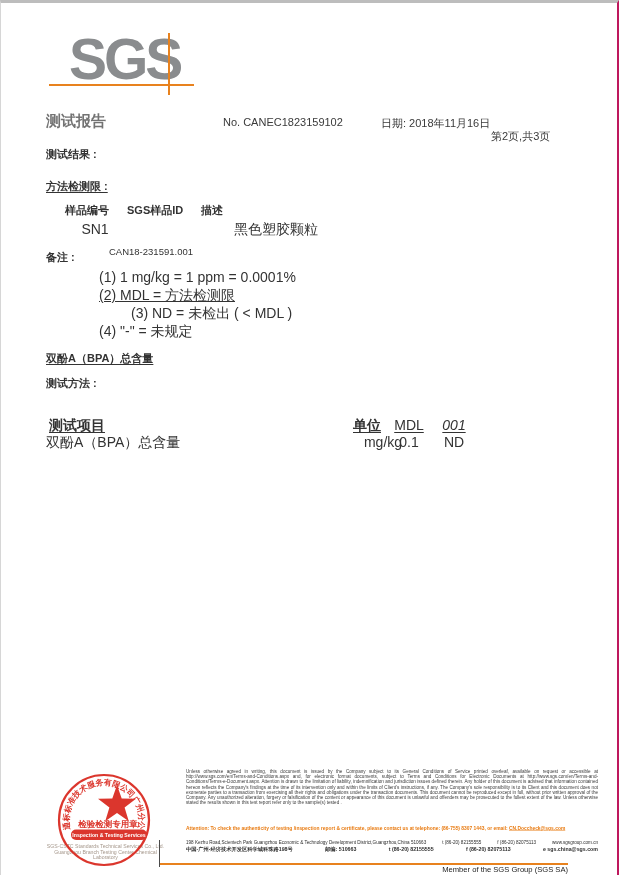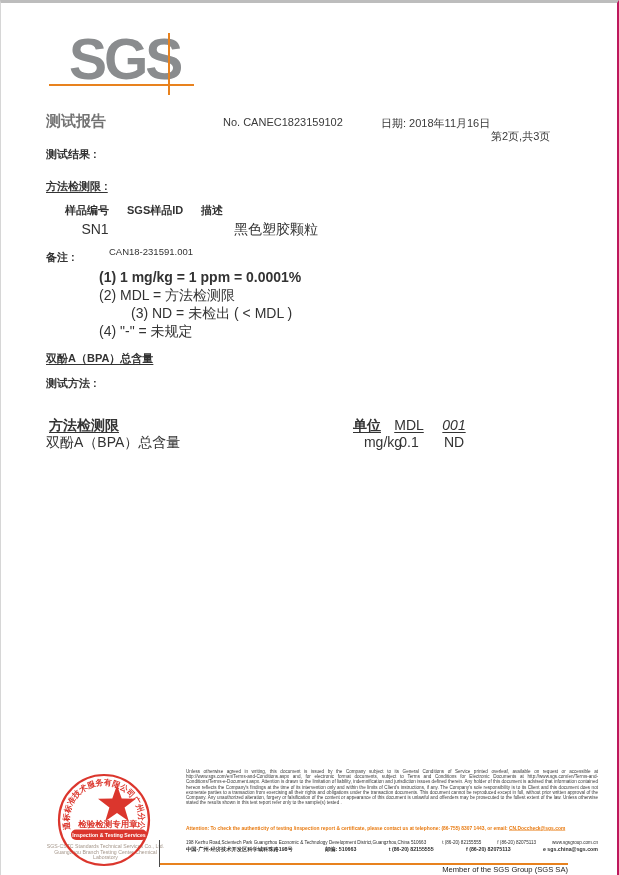--- a/index.html
+++ b/index.html
@@ -32,22 +32,22 @@
   .sample-title  { left:45px; top:176px; }
 
   .st-h-sn   { left:64px;  top:200px; }
   .st-h-id   { left:126px; top:200px; }
   .st-h-desc { left:200px; top:200px; }
   .st-r-sn   { left:64px;  top:218px; width:60px; text-align:center; }
   .st-r-id   { left:104px; top:219px; width:92px; text-align:center; font-size:9.5px;margin-top:24px; }
   .st-r-desc { left:200px; top:218px;margin-left:33px; }
 
   .notes-label { left:45px; top:247px; }
-  .note-0 { left:98px; top:266px;font-weight:bold; }
-  .note-1 { left:98px; top:284px; }
+  .note-0 { left:98px; top:266px; }
+  .note-1 { left:98px; top:284px;text-decoration:underline; }
   .note-2 { left:98px; top:302px;margin-left:32px; }
   .note-3 { left:98px; top:320px; }
 
   .bpa-title { left:45px; top:348px; }
   .method-label { left:45px; top:373px; }
   .method-text { left:100px; top:373px; width:452px; font-size:11px; line-height:19px; color:#333; }
 
   .rt-h-item { left:48px;  top:414px; font-weight:bold; }
   .rt-h-unit { left:344px; top:414px; width:44px; text-align:center; font-weight:bold; }
   .rt-h-mdl  { left:388px; top:414px; width:40px; text-align:center; }
@@ -108,21 +108,21 @@
 
   <div class="abs label-bold notes-label">备注 :</div>
   <div class="abs txt note-0">(1) 1 mg/kg = 1 ppm = 0.0001%</div>
   <div class="abs txt note-1">(2) MDL = 方法检测限</div>
   <div class="abs txt note-2">(3) ND = 未检出 ( &lt; MDL )</div>
   <div class="abs txt note-3">(4) "-" = 未规定</div>
 
   <div class="abs label-bold u bpa-title">双酚A（BPA）总含量</div>
   <div class="abs label-bold method-label">测试方法 :</div>
 
-  <div class="abs txt u rt-h-item">方法检测限</div>
+  <div class="abs txt u rt-h-item">测试项目</div>
   <div class="abs txt u rt-h-unit">单位</div>
   <div class="abs txt u rt-h-mdl">MDL</div>
   <div class="abs txt u rt-h-smp">001</div>
   <div class="abs txt rt-r-item">双酚A（BPA）总含量</div>
   <div class="abs txt rt-r-unit">mg/kg</div>
   <div class="abs txt rt-r-mdl">0.1</div>
   <div class="abs txt rt-r-smp">ND</div>
 
   <div class="abs disclaimer-wrap">
     <div class="tiny-inner disclaimer-inner">Unless otherwise agreed in writing, this document is issued by the Company subject to its General Conditions of Service printed overleaf, available on request or accessible at http://www.sgs.com/en/Terms-and-Conditions.aspx and, for electronic format documents, subject to Terms and Conditions for Electronic Documents at http://www.sgs.com/en/Terms-and-Conditions/Terms-e-Document.aspx. Attention is drawn to the limitation of liability, indemnification and jurisdiction issues defined therein. Any holder of this document is advised that information contained hereon reflects the Company's findings at the time of its intervention only and within the limits of Client's instructions, if any. The Company's sole responsibility is to its Client and this document does not exonerate parties to a transaction from exercising all their rights and obligations under the transaction documents. This document cannot be reproduced except in full, without prior written approval of the Company. Any unauthorized alteration, forgery or falsification of the content or appearance of this document is unlawful and offenders may be prosecuted to the fullest extent of the law. Unless otherwise stated the results shown in this test report refer only to the sample(s) tested .</div>

